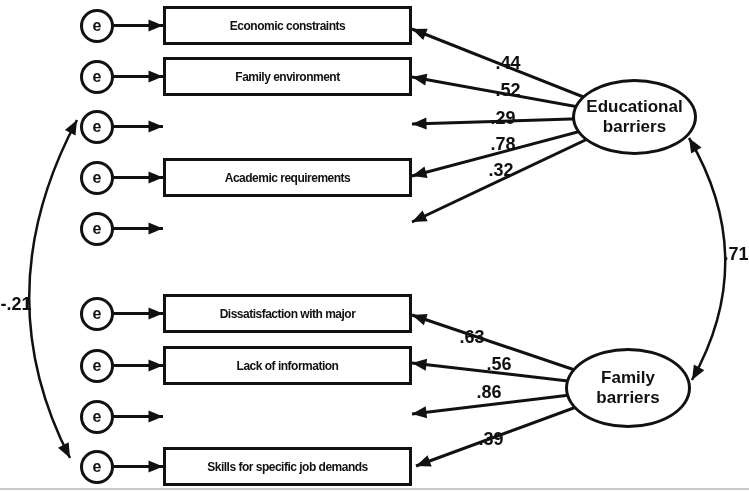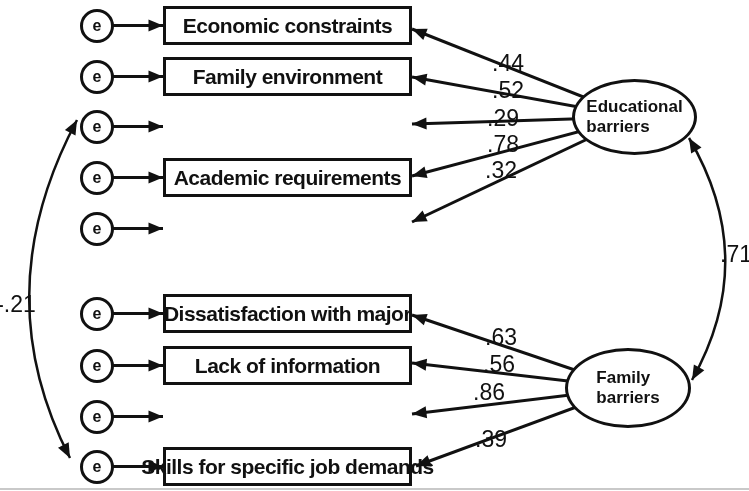--- a/index.html
+++ b/index.html
@@ -18,21 +18,21 @@
     left: 163px;
     width: 249px;
     height: 39px;
     box-sizing: border-box;
     border: 3px solid #111111;
     background: #ffffff;
     display: flex;
     align-items: center;
     justify-content: center;
     font-weight: bold;
-    font-size: 21px;
+    font-size: 12px;
     letter-spacing: -0.5px;
     white-space: nowrap;
     text-align: center;
   }
   .ecircle {
     position: absolute;
     left: 80px;
     width: 34px;
     height: 34px;
     box-sizing: border-box;
@@ -47,31 +47,31 @@
   }
   .oval {
     position: absolute;
     box-sizing: border-box;
     border: 3px solid #111111;
     border-radius: 50%;
     background: #ffffff;
     display: flex;
     align-items: center;
     justify-content: center;
-    text-align: left;
+    text-align: center;
     font-weight: bold;
     font-size: 17px;
     line-height: 1.15;
     white-space: pre-line;
   }
   .coef {
     position: absolute;
     transform: translate(-50%, -50%);
-    font-weight: normal;
-    font-size: 23px;
+    font-weight: bold;
+    font-size: 18px;
     white-space: nowrap;
   }
   .bottom-rule {
     position: absolute;
     left: 0;
     top: 488px;
     width: 749px;
     height: 2px;
     background: #c9c9c9;
   }
@@ -174,21 +174,21 @@
   <div class="oval" style="left:565px; top:348px; width:126px; height:80px">
     <span>Family
 barriers</span>
   </div>
 
   <div class="coef" style="left:508px; top:63px">.44</div>
   <div class="coef" style="left:508px; top:90px">.52</div>
   <div class="coef" style="left:503px; top:118px">.29</div>
   <div class="coef" style="left:503px; top:144px">.78</div>
   <div class="coef" style="left:501px; top:170px">.32</div>
-  <div class="coef" style="left:501px; top:337px">.63</div>
+  <div class="coef" style="left:472px; top:337px">.63</div>
   <div class="coef" style="left:499px; top:364px">.56</div>
   <div class="coef" style="left:489px; top:392px">.86</div>
   <div class="coef" style="left:491px; top:439px">.39</div>
 
   <div class="coef" style="left:736px; top:254px">.71</div>
   <div class="coef" style="left:16px;  top:304px">-.21</div>
 
   <div class="bottom-rule"></div>
 </div>
 

